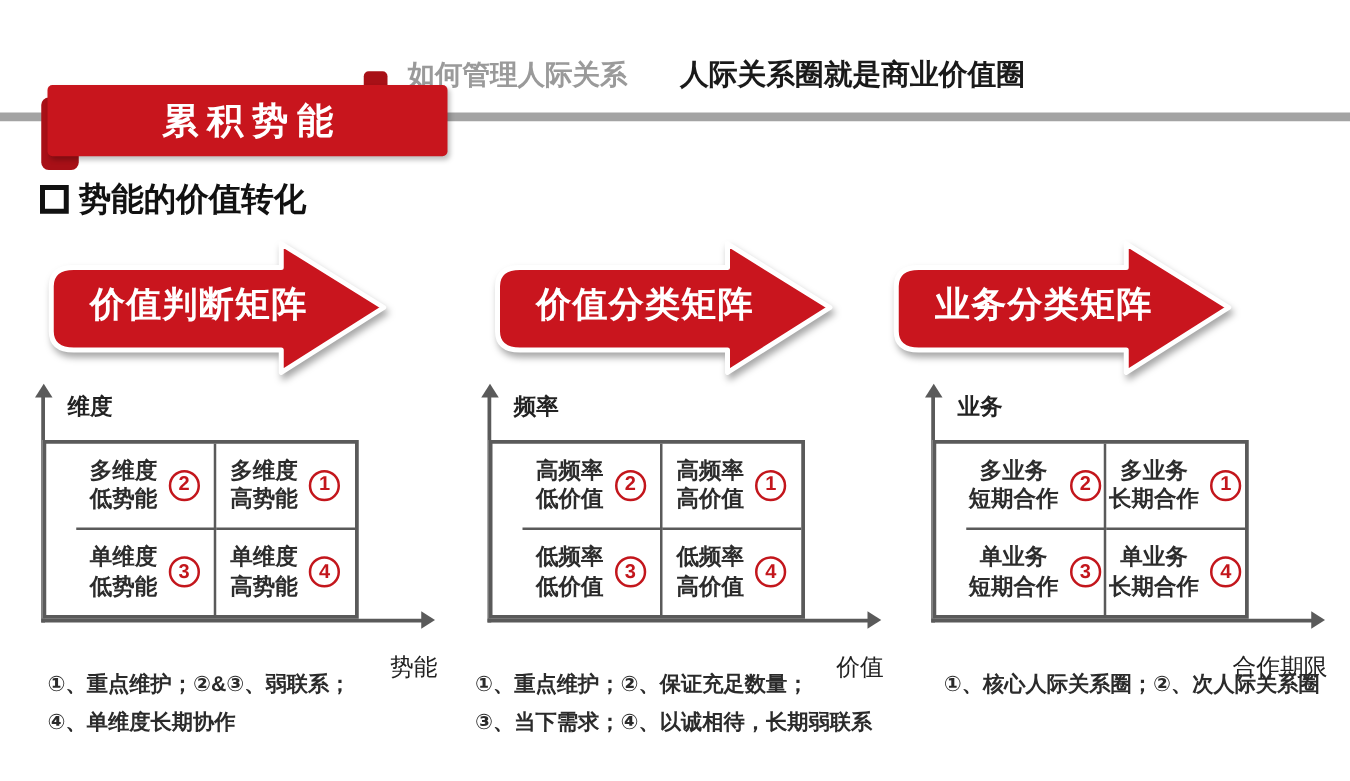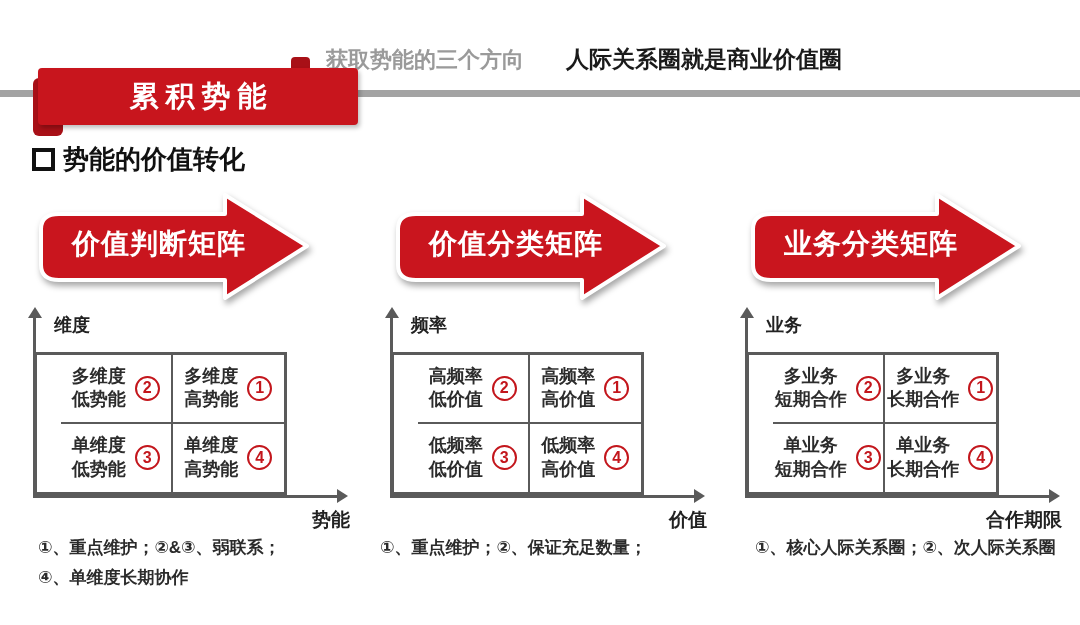--- a/index.html
+++ b/index.html
@@ -27,32 +27,32 @@
   .sq-bullet{width:15px;height:15px;border:4px solid #111;display:inline-block;}
   .heading-text{font-size:26px;font-weight:800;color:#111;}
   
   .arrow-wrap{position:absolute;top:188px;width:282px;height:112px;}
   .arrow-wrap svg{filter:drop-shadow(2px 4px 3px rgba(0,0,0,0.35));}
   .arrow-label{
     position:absolute;left:18px;top:0;width:212px;height:100%;
     display:flex;align-items:center;justify-content:center;
     color:#fff;font-size:28px;font-weight:800;letter-spacing:1px;white-space:nowrap;
   }
-  #arrow-1{left:35px;} #arrow-2{left:392px;} #arrow-3{left:747px;}
+  #arrow-1{left:35px;} #arrow-2{left:392px;} #arrow-3{left:711px;}
   
   .matrix{position:absolute;top:307px;width:330px;height:218px;}
   #matrix-1{left:28px;} #matrix-2{left:385px;} #matrix-3{left:740px;}
   .y-axis{position:absolute;left:5px;top:8px;width:3px;height:183px;background:#5a5a5a;}
   .y-arrow{position:absolute;left:0px;top:0px;width:0;height:0;
     border-left:7px solid transparent;border-right:7px solid transparent;border-bottom:11px solid #5a5a5a;}
   .x-axis{position:absolute;left:5px;top:188px;width:310px;height:3px;background:#5a5a5a;}
   .x-arrow{position:absolute;left:309px;top:182px;width:0;height:0;
     border-top:7px solid transparent;border-bottom:7px solid transparent;border-left:11px solid #5a5a5a;}
   .y-label{position:absolute;left:26px;top:6px;font-size:18px;font-weight:700;color:#222;}
-  .x-label{position:absolute;right:8px;top:200px;font-size:19px;font-weight:700;color:#222;white-space:nowrap;}
+  .x-label{position:absolute;right:8px;top:214px;font-size:19px;font-weight:400;color:#222;white-space:nowrap;}
   .grid{
     position:absolute;left:6px;top:45px;width:253px;height:143px;
     border:3px solid #5a5a5a;box-sizing:border-box;
     display:grid;grid-template-columns:1fr 1fr;grid-template-rows:1fr 1fr;background:#fff;padding-left:24px;
   }
   .cell{display:flex;align-items:center;justify-content:center;gap:9px;box-sizing:border-box;}
   .cell.tl{border-right:2px solid #5a5a5a;border-bottom:2px solid #5a5a5a;}
   .cell.tr{border-bottom:2px solid #5a5a5a;}
   .cell.bl{border-right:2px solid #5a5a5a;}
   .cell-text{font-size:18px;font-weight:700;color:#2c2c2c;line-height:1.3;text-align:center;}
@@ -65,21 +65,21 @@
   .notes{position:absolute;top:533px;width:340px;font-size:17px;font-weight:600;color:#2b2b2b;line-height:1.75;}
   #notes-1{left:38px;} #notes-2{left:380px;} #notes-3{left:735px;margin-left:20px;}
   .note-line{white-space:nowrap;}
 </style>
 </head>
 <body>
 
 <div id="slide">
 
   <div class="nav">
-    <div class="nav-tab">获取势能的三个方向</div>
+    <div class="nav-tab">如何管理人际关系</div>
     <div class="nav-tab active">人际关系圈就是商业价值圈</div>
   </div>
 
   <div class="rule"></div>
 
   <div class="ribbon-tail"></div>
   <div class="ribbon-tab"></div>
   <div class="ribbon-main">
     <span>累积势能</span>
   </div>
@@ -226,18 +226,19 @@
     <div class="x-arrow"></div>
     <div class="x-label">合作期限</div>
   </div>
 
   <div class="notes" id="notes-1">
     <div class="note-line">①、重点维护；②&amp;③、弱联系；</div>
     <div class="note-line">④、单维度长期协作</div>
   </div>
   <div class="notes" id="notes-2">
     <div class="note-line">①、重点维护；②、保证充足数量；</div>
+    <div class="note-line">③、当下需求；④、以诚相待，长期弱联系</div>
   </div>
   <div class="notes" id="notes-3">
     <div class="note-line">①、核心人际关系圈；②、次人际关系圈</div>
   </div>
 
 </div>
 
 </body></html>

